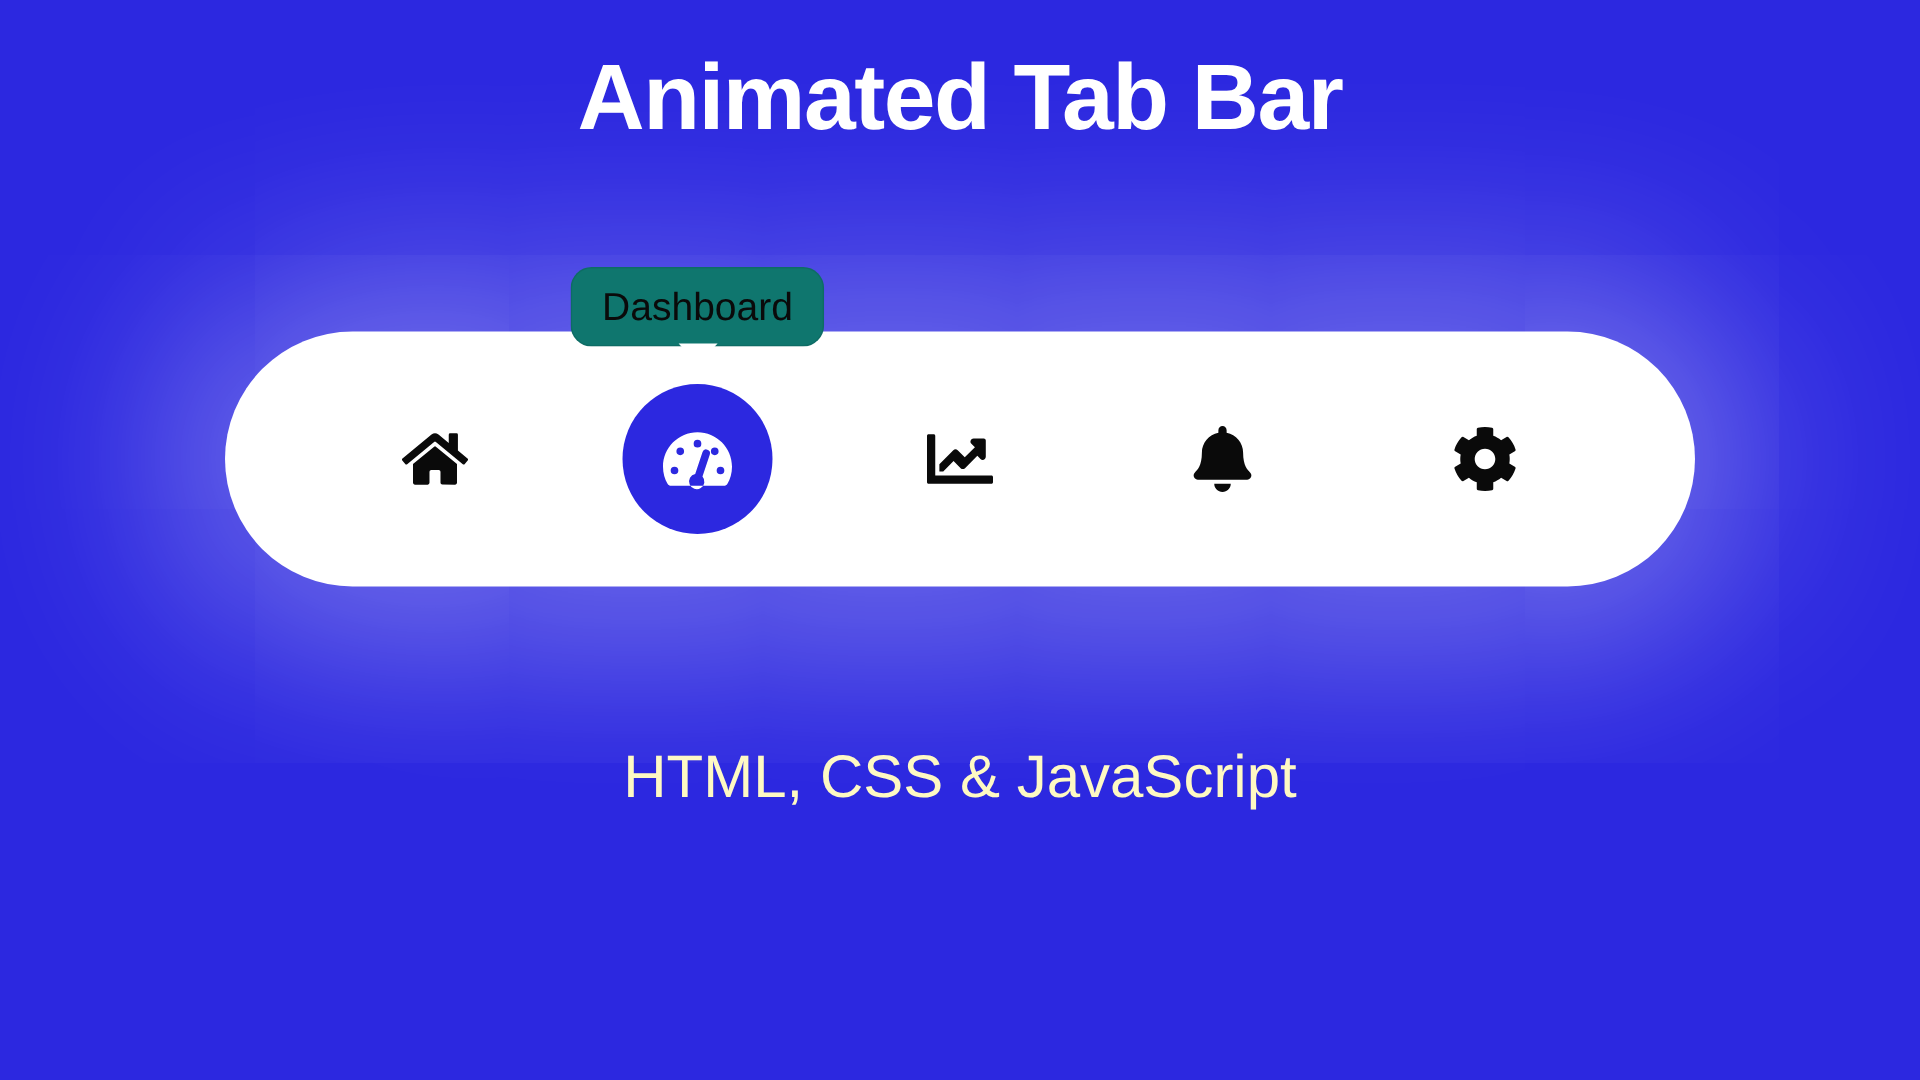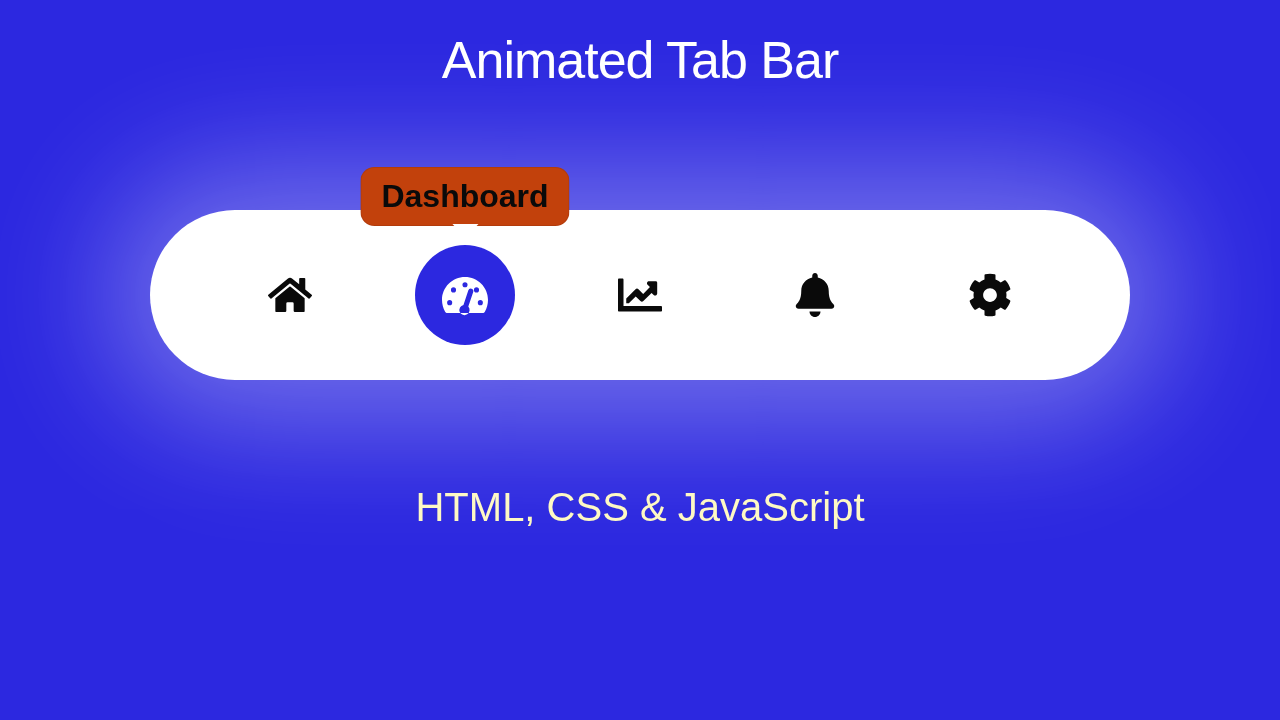--- a/index.html
+++ b/index.html
@@ -6,22 +6,22 @@
   html, body { width: 1280px; height: 720px; overflow: hidden; }
   body {
     background: #2c28e0;
     font-family: -apple-system, BlinkMacSystemFont, "Segoe UI", Arial, sans-serif;
     display: flex;
     flex-direction: column;
     align-items: center;
   }
   .title {
     color: #ffffff;
-    font-size: 52px;
-    font-weight: 400;
+    font-size: 62px;
+    font-weight: 700;
     margin-top: 30px;
     letter-spacing: -1px;
   }
   .wrap {
     position: relative;
     margin-top: 120px;
   }
   .tabbar {
     background: #ffffff;
     width: 980px;
@@ -47,24 +47,24 @@
     background: #2c28e0;
   }
   .tab-item svg { display: block; }
   .tab-item .ico-dark { fill: #0a0a0a; }
   .tab-item.active .ico-dark { fill: #ffffff; }
   .tooltip {
     position: absolute;
     top: -78px;
     left: 50%;
     transform: translateX(-50%);
-    background: #c2410c;
+    background: #0f766e;
     color: #0a0a0a;
-    font-size: 32px;
-    font-weight: 700;
+    font-size: 26px;
+    font-weight: 400;
     padding: 10px 20px;
     border-radius: 14px;
     white-space: nowrap;
     border: 1px solid rgba(0,0,0,0.08);
   }
   .tooltip::after {
     content: "";
     position: absolute;
     bottom: -13px;
     left: 50%;

